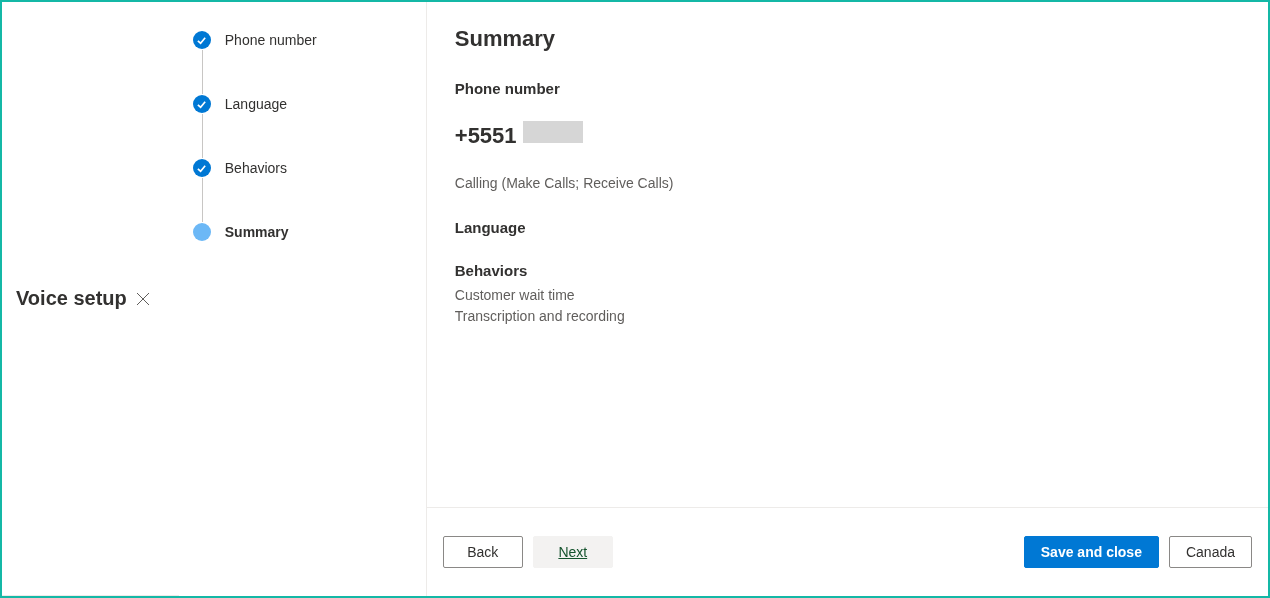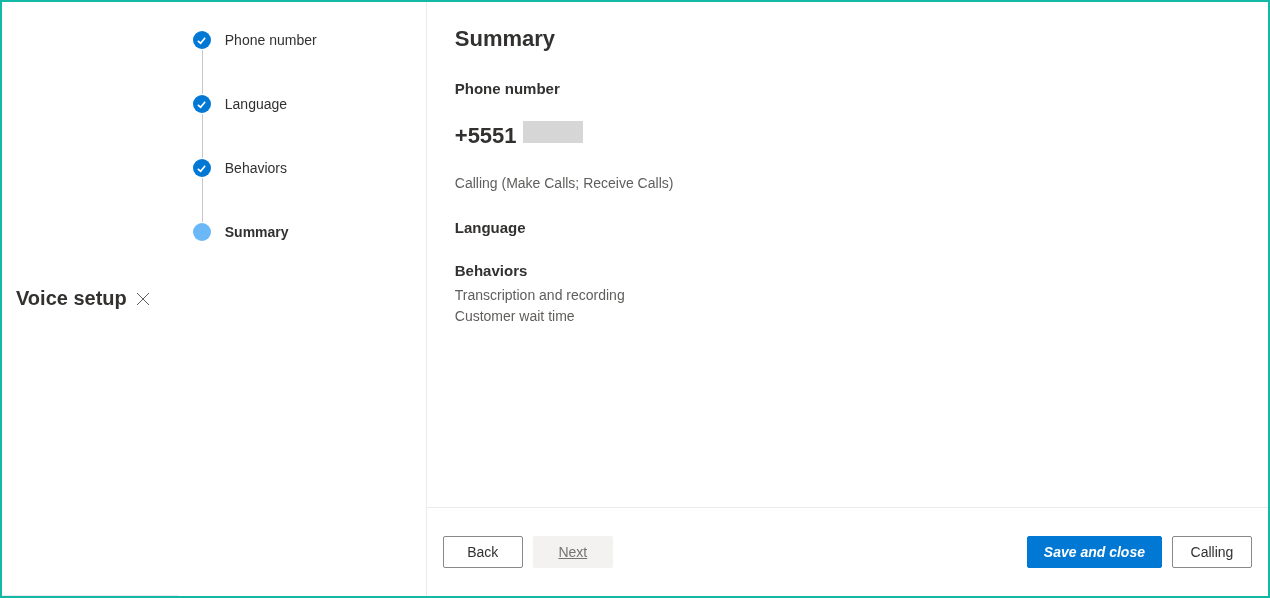--- a/index.html
+++ b/index.html
@@ -180,30 +180,29 @@
       justify-content: center;
     }
     .btn-default {
       background: #fff;
       border: 1px solid #8a8886;
       color: #323130;
     }
     .btn-disabled {
       background: #f3f2f1;
       border: 1px solid #f3f2f1;
-      color: #737373;
+      color: #14532d;
       cursor: default;
       text-decoration: underline;
     }
     .btn-primary {
       background: #0078d4;
       border: 1px solid #0078d4;
       color: #fff;
       font-weight: 600;
-      font-style: italic;
     }
   </style>
 </head>
 <body>
 
 <div class="window">
   <div class="header">
     <div class="header-title">Voice setup</div>
     <button class="close-btn">
       <svg viewBox="0 0 16 16" fill="none" stroke="currentColor" stroke-width="1">
@@ -265,30 +264,30 @@
           </div>
           <div class="detail-line">Calling (Make Calls; Receive Calls)</div>
         </div>
 
         <div class="section">
           <div class="section-label">Language</div>
         </div>
 
         <div class="section">
           <div class="section-label">Behaviors</div>
+          <div class="detail-line">Customer wait time</div>
           <div class="detail-line">Transcription and recording</div>
-          <div class="detail-line">Customer wait time</div>
         </div>
       </div>
 
       <div class="footer">
         <div class="footer-left">
           <button class="btn btn-default">Back</button>
           <button class="btn btn-disabled" disabled="">Next</button>
         </div>
         <div class="footer-right">
           <button class="btn btn-primary">Save and close</button>
-          <button class="btn btn-default">Calling</button>
+          <button class="btn btn-default">Canada</button>
         </div>
       </div>
     </div>
   </div>
 </div>
 
 </body></html>

